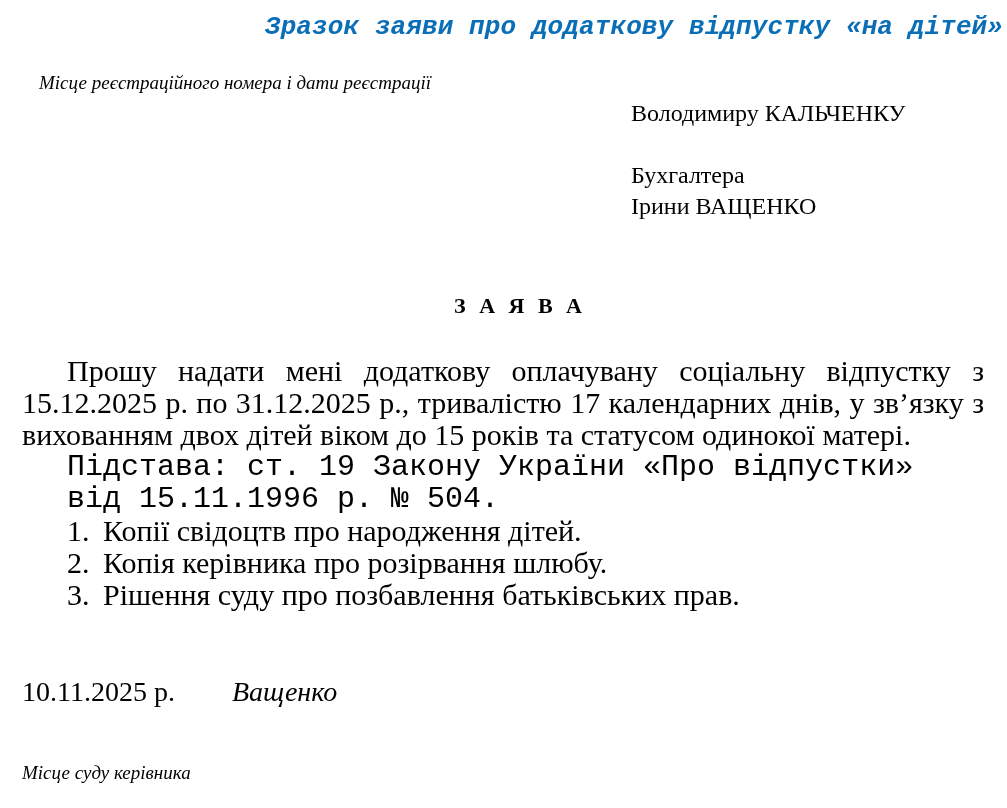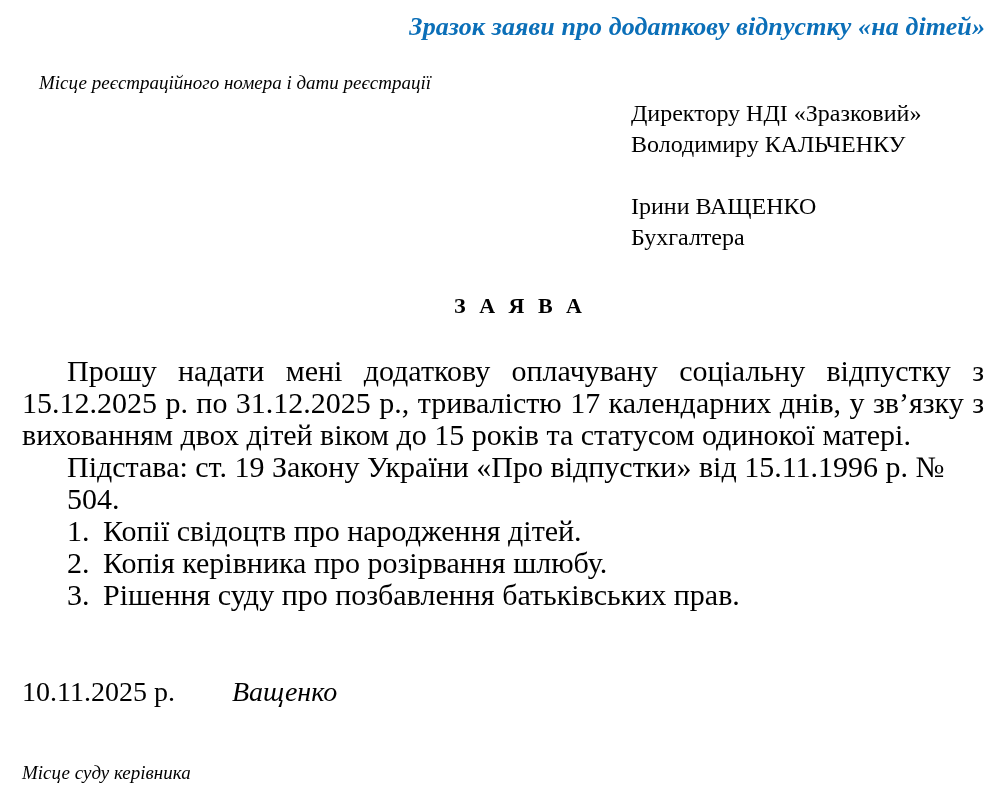--- a/index.html
+++ b/index.html
@@ -11,27 +11,28 @@
       width: 1007px;
       height: 808px;
       position: relative;
       overflow: hidden;
       font-family: "Liberation Serif", serif;
       color: #000000;
     }
     .abs { position: absolute; white-space: nowrap; }
 
     .sample-title {
-      right: 22px;
+      right: 4px;
       top: 12px;
       font-size: 26px;
       font-weight: bold;
       font-style: italic;
       color: #0b6fb8;
       letter-spacing: 0.1px;
+      font-family: Liberation Mono, monospace;
     }
     .reg-place {
       left: 22px;
       top: 72px;
       font-size: 19px;
       font-style: italic;
       margin-left: 17px;
     }
     .addressee {
       left: 631px;
@@ -60,20 +61,21 @@
       white-space: normal;
     }
     .para {
       text-align: justify;
       text-indent: 45px;
       margin: 0;
     }
     .line-indent {
       padding-left: 45px;
       margin: 0;
+      font-family: Liberation Mono, monospace;
     }
     .list-item {
       padding-left: 45px;
       margin: 0;
     }
     .list-num {
       display: inline-block;
       width: 36px;
     }
 
@@ -96,25 +98,24 @@
     }
   </style>
 </head>
 <body>
 
 <div class="abs sample-title">Зразок заяви про додаткову відпустку «на дітей»</div>
 
 <div class="abs reg-place">Місце реєстраційного номера і дати реєстрації</div>
 
 <div class="abs addressee">
-  <div>Директору НДІ «Зразковий»</div>
   <div>Володимиру КАЛЬЧЕНКУ</div>
   <div class="gap"></div>
+  <div>Бухгалтера</div>
   <div>Ірини ВАЩЕНКО</div>
-  <div>Бухгалтера</div>
 </div>
 
 <div class="abs doc-title">З А Я В А</div>
 
 <div class="abs body-text">
   <p class="para">Прошу надати мені додаткову оплачувану соціальну відпустку з 15.12.2025 р. по 31.12.2025 р., тривалістю 17 календарних днів, у зв’язку з вихованням двох дітей віком до 15 років та статусом одинокої матері.</p>
   <p class="line-indent">Підстава: ст. 19 Закону України «Про відпустки» від 15.11.1996 р. № 504.</p>
   <div class="list-item">
     <span class="list-num">1.</span><span>Копії свідоцтв про народження дітей.</span>
   </div>

